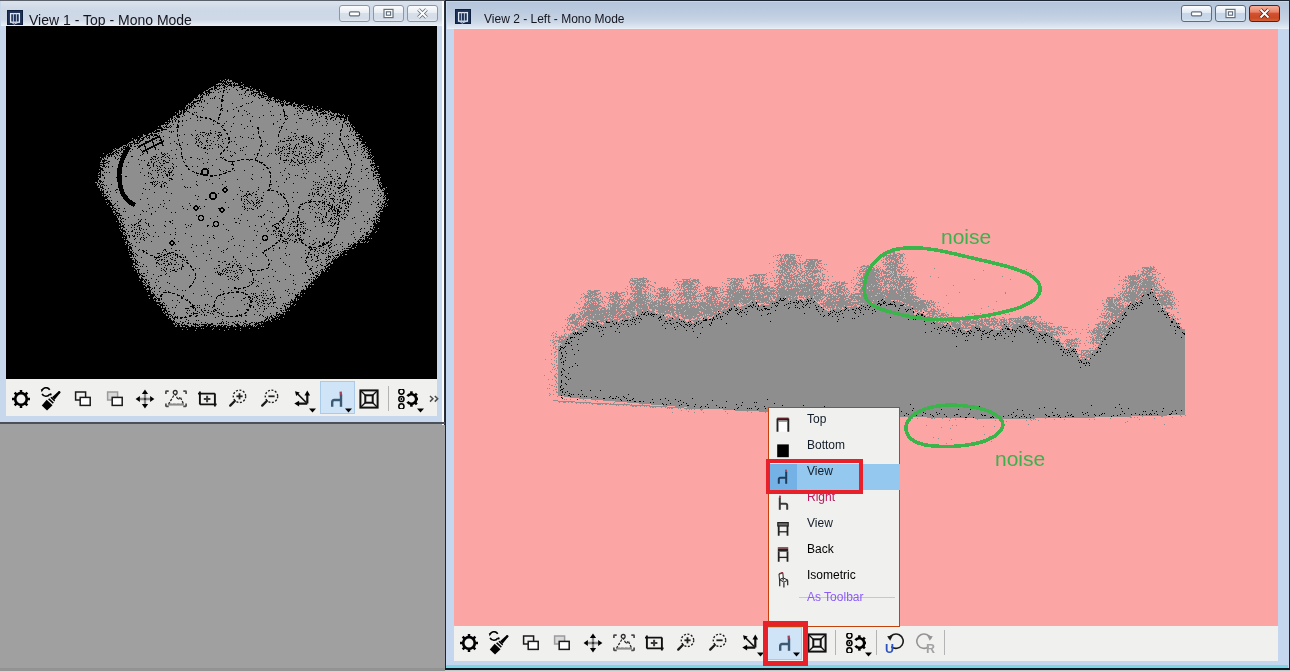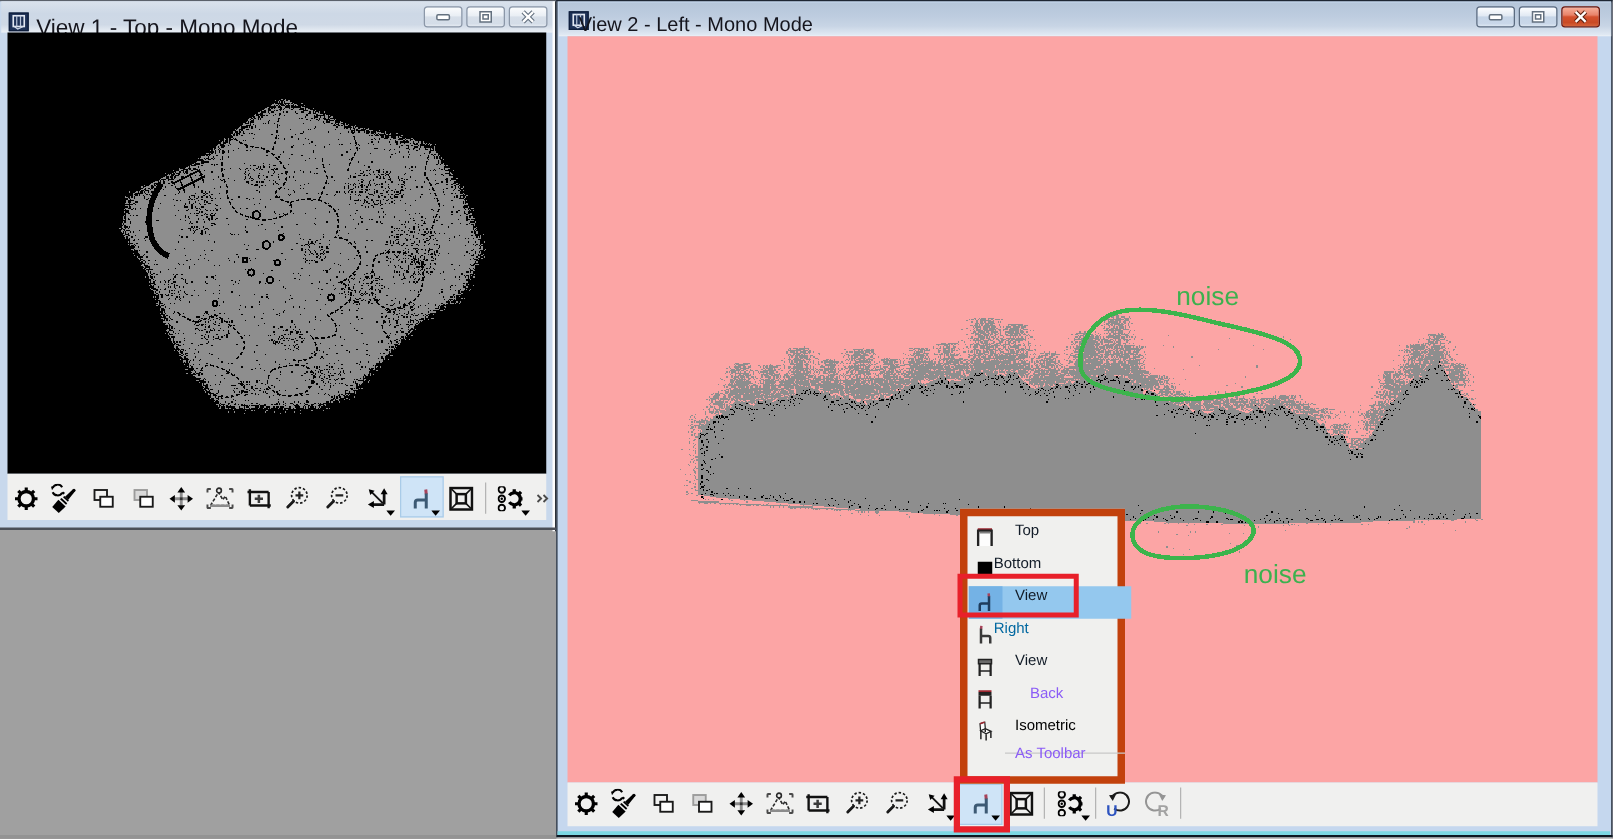--- a/index.html
+++ b/index.html
@@ -147,21 +147,21 @@
     </defs>
   </svg>
 
 <div class="abs" style="left:0;top:0;width:445px;height:424px;background:#c8d8ec;border-top:1px solid #5b616b">
   <div class="abs" style="left:1px;top:0;right:3px;height:25px;background:linear-gradient(#dae2ec 0%,#cdd8e6 40%,#cfd9e6 75%,#e7edf4 97%,#f2f5f9 100%)"></div>
   <div style="position:absolute;left:7px;top:9px;width:16px;height:15px;background:#1d3157;border:1px solid #0f1f3d"><svg width="14" height="13" viewBox="0 0 14 13">
         <rect x="2.6" y="1.6" width="8.8" height="8.6" fill="none" stroke="#e2e8f2" stroke-width="1.3"></rect>
         <path d="M5.4 1.6 V10.2 M8.4 1.6 V10.2" stroke="#b7c3da" stroke-width="1"></path>
         <path d="M3.4 10.2 L6.2 12.2 10.6 10.2" stroke="#cdd6e6" stroke-width="1" fill="none"></path>
       </svg></div>
-  <div class="abs" style="left:29px;top:11px;font-size:18px;color:#15151d">View 1 - Top - Mono Mode</div>
+  <div class="abs" style="left:29px;top:11px;font-size:14px;color:#15151d">View 1 - Top - Mono Mode</div>
   <div style="position:absolute;left:339px;top:4px;width:31px;height:17px;border:1px solid #8b97a8;border-radius:3px;background:linear-gradient(#fbfcfd 0%,#e9eef4 45%,#d7dfe9 50%,#d4dde8 85%,#e4eaf1 100%);display:flex;align-items:center;justify-content:center;overflow:hidden">
       <svg width="29" height="15" viewBox="0 0 29 15">
         <rect x="9.5" y="5.8" width="10" height="4" rx="1" fill="#fff" stroke="#63707f" stroke-width="1.2"></rect>
       </svg>
     </div>
     <div style="position:absolute;left:372.5px;top:4px;width:31px;height:17px;border:1px solid #8b97a8;border-radius:3px;background:linear-gradient(#fbfcfd 0%,#e9eef4 45%,#d7dfe9 50%,#d4dde8 85%,#e4eaf1 100%);display:flex;align-items:center;justify-content:center;overflow:hidden">
       <svg width="29" height="15" viewBox="0 0 29 15">
         <rect x="10" y="3.4" width="9" height="8.2" fill="#fff" stroke="#63707f" stroke-width="1.2"></rect>
         <rect x="12.4" y="5.8" width="4.2" height="3.4" fill="none" stroke="#63707f" stroke-width="1.2"></rect>
       </svg>
@@ -263,21 +263,21 @@
   <div class="abs" style="left:0;top:421px;width:445px;height:2px;background:#4c5058"></div>
 </div>
 
 <div class="abs" style="left:445px;top:0;width:845px;height:669.5px;background:#c5d7ee;border:1.5px solid #1d2633;border-bottom:none">
   <div class="abs" style="left:0.5px;top:0.5px;width:842px;height:27px;background:linear-gradient(#b5c6da 0%,#bdccdf 40%,#c8d5e5 70%,#e1e9f3 96%,#eef3f8 100%)"></div>
   <div style="position:absolute;left:9px;top:8px;width:16px;height:15px;background:#1d3157;border:1px solid #0f1f3d"><svg width="14" height="13" viewBox="0 0 14 13">
         <rect x="2.6" y="1.6" width="8.8" height="8.6" fill="none" stroke="#e2e8f2" stroke-width="1.3"></rect>
         <path d="M5.4 1.6 V10.2 M8.4 1.6 V10.2" stroke="#b7c3da" stroke-width="1"></path>
         <path d="M3.4 10.2 L6.2 12.2 10.6 10.2" stroke="#cdd6e6" stroke-width="1" fill="none"></path>
       </svg></div>
-  <div class="abs" style="left:17px;top:11px;font-size:16px;color:#15151d">View 2 - Left - Mono Mode</div>
+  <div class="abs" style="left:38px;top:11px;font-size:12px;color:#15151d">View 2 - Left - Mono Mode</div>
   <div style="position:absolute;left:735px;top:4px;width:31px;height:17px;border:1px solid #5c6c81;border-radius:3px;background:linear-gradient(#fdfeff 0%,#e1e9f3 45%,#c6d5e7 50%,#c9d7e9 85%,#dde7f2 100%);display:flex;align-items:center;justify-content:center;overflow:hidden">
       <svg width="29" height="15" viewBox="0 0 29 15">
         <rect x="9.5" y="5.8" width="10" height="4" rx="1" fill="#fff" stroke="#63707f" stroke-width="1.2"></rect>
       </svg>
     </div>
     <div style="position:absolute;left:768.5px;top:4px;width:31px;height:17px;border:1px solid #5c6c81;border-radius:3px;background:linear-gradient(#fdfeff 0%,#e1e9f3 45%,#c6d5e7 50%,#c9d7e9 85%,#dde7f2 100%);display:flex;align-items:center;justify-content:center;overflow:hidden">
       <svg width="29" height="15" viewBox="0 0 29 15">
         <rect x="10" y="3.4" width="9" height="8.2" fill="#fff" stroke="#63707f" stroke-width="1.2"></rect>
         <rect x="12.4" y="5.8" width="4.2" height="3.4" fill="none" stroke="#63707f" stroke-width="1.2"></rect>
       </svg>
@@ -359,47 +359,47 @@
       </svg>
       <div style="position:absolute;left:490.3px;top:4.0px;width:1px;height:25px;background:#b4b4b4"></div>
   </div>
   <div class="abs" style="left:0;top:664px;width:842px;height:3px;background:#7cd8e4"></div>
 </div>
 <div class="abs" style="left:445px;top:667.5px;width:845px;height:2px;background:#0d1822"></div>
 <div class="abs" style="left:445px;top:669.5px;width:845px;height:1.5px;background:#c6c6c6"></div>
 
 <div class="abs" style="left:0;top:668px;width:445px;height:3px;background:#939393"></div>
 
-<div class="abs" style="left:768px;top:407px;width:132px;height:220px;background:#f0f0ee;border:6px solid #c2410c">
+<div class="abs" style="left:768px;top:407px;width:132px;height:220px;background:#f0f0ee;border:1px solid #c2410c">
   <svg style="position:absolute;left:7px;top:9px" width="14" height="16" viewBox="0 0 14 16">
       <use href="#m-top"></use>
     </svg>
     <div style="position:absolute;left:38px;top:4px;height:26px;line-height:26px;font:12px 'Liberation Sans',sans-serif;color:#121c28">Top</div>
     <svg style="position:absolute;left:7px;top:35px" width="14" height="16" viewBox="0 0 14 16">
       <use href="#m-bottom"></use>
     </svg>
-    <div style="position:absolute;left:21px;top:30px;height:26px;line-height:26px;font:12px 'Liberation Sans',sans-serif;color:#121c28">Bottom</div>
+    <div style="position:absolute;left:38px;top:30px;height:26px;line-height:26px;font:12px 'Liberation Sans',sans-serif;color:#121c28">Bottom</div>
     <div style="position:absolute;left:1px;top:56px;width:130px;height:26px;background:#94c8ee"></div>
     <div style="position:absolute;left:1px;top:56px;width:27px;height:26px;background:#74b2e5"></div>
     <svg style="position:absolute;left:7px;top:61px" width="14" height="16" viewBox="0 0 14 16">
       <use href="#m-left"></use>
     </svg>
     <div style="position:absolute;left:38px;top:56px;height:26px;line-height:26px;font:12px 'Liberation Sans',sans-serif;color:#121c28">View</div>
     <svg style="position:absolute;left:7px;top:87px" width="14" height="16" viewBox="0 0 14 16">
       <use href="#m-right"></use>
     </svg>
-    <div style="position:absolute;left:21px;top:82px;height:26px;line-height:26px;font:12px 'Liberation Sans',sans-serif;color:#0369a1">Right</div>
+    <div style="position:absolute;left:38px;top:82px;height:26px;line-height:26px;font:12px 'Liberation Sans',sans-serif;color:#be185d">Right</div>
     <svg style="position:absolute;left:7px;top:113px" width="14" height="16" viewBox="0 0 14 16">
       <use href="#m-front"></use>
     </svg>
     <div style="position:absolute;left:38px;top:108px;height:26px;line-height:26px;font:12px 'Liberation Sans',sans-serif;color:#121c28">View</div>
     <svg style="position:absolute;left:7px;top:139px" width="14" height="16" viewBox="0 0 14 16">
       <use href="#m-back"></use>
     </svg>
-    <div style="position:absolute;left:50px;top:134px;height:26px;line-height:26px;font:12px 'Liberation Sans',sans-serif;color:#8b5cf6">Back</div>
+    <div style="position:absolute;left:38px;top:134px;height:26px;line-height:26px;font:12px 'Liberation Sans',sans-serif;color:#000000">Back</div>
     <svg style="position:absolute;left:7px;top:164px" width="14" height="20" viewBox="0 0 14 20">
       <use href="#m-iso"></use>
     </svg>
     <div style="position:absolute;left:38px;top:160px;height:26px;line-height:26px;font:12px 'Liberation Sans',sans-serif;color:#000000">Isometric</div>
     <div style="position:absolute;left:30px;top:189px;width:96px;height:1px;background:#c8c8c8"></div>
     <div style="position:absolute;left:38px;top:182px;height:26px;line-height:26px;font:12px 'Liberation Sans',sans-serif;color:#8b5cf6">As Toolbar</div>
 </div>
 
 <div class="abs" style="left:766px;top:458.5px;width:97px;height:35px;border:4px solid #e8202a"></div>
 <div class="abs" style="left:762.5px;top:621px;width:45px;height:44.5px;border:5px solid #e8202a"></div>

